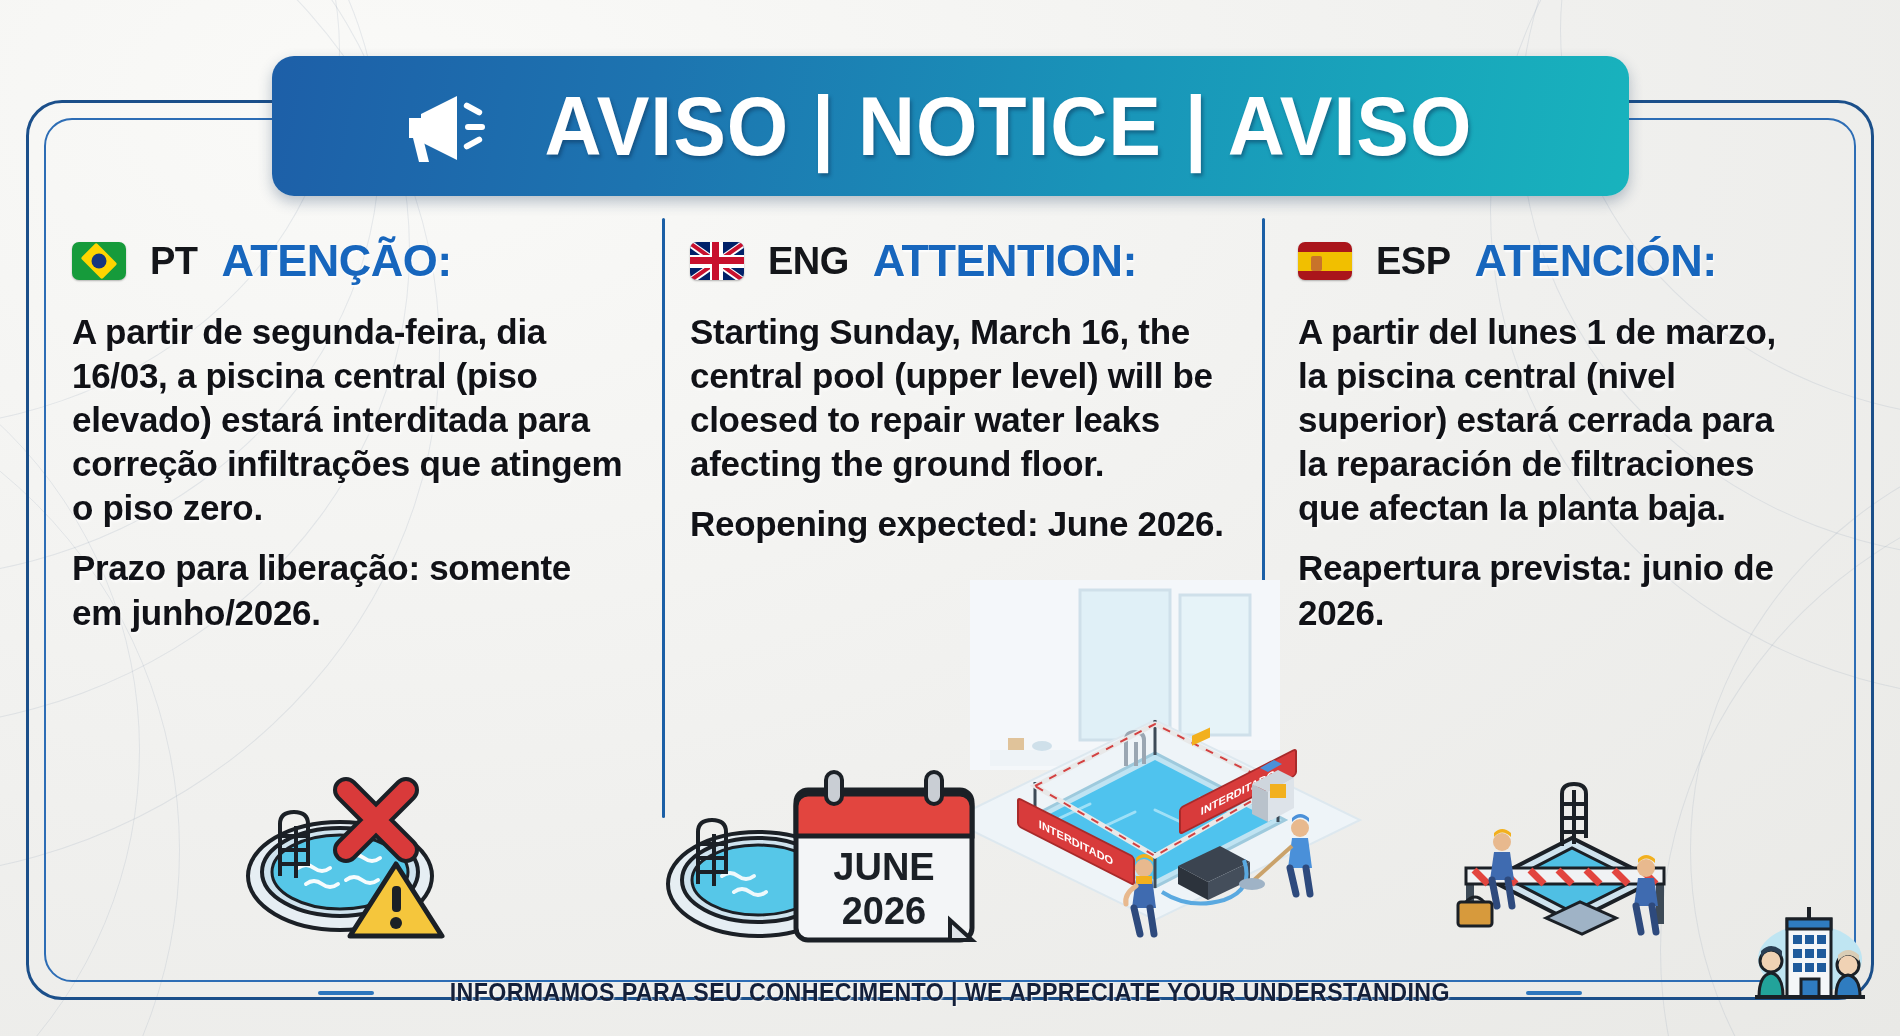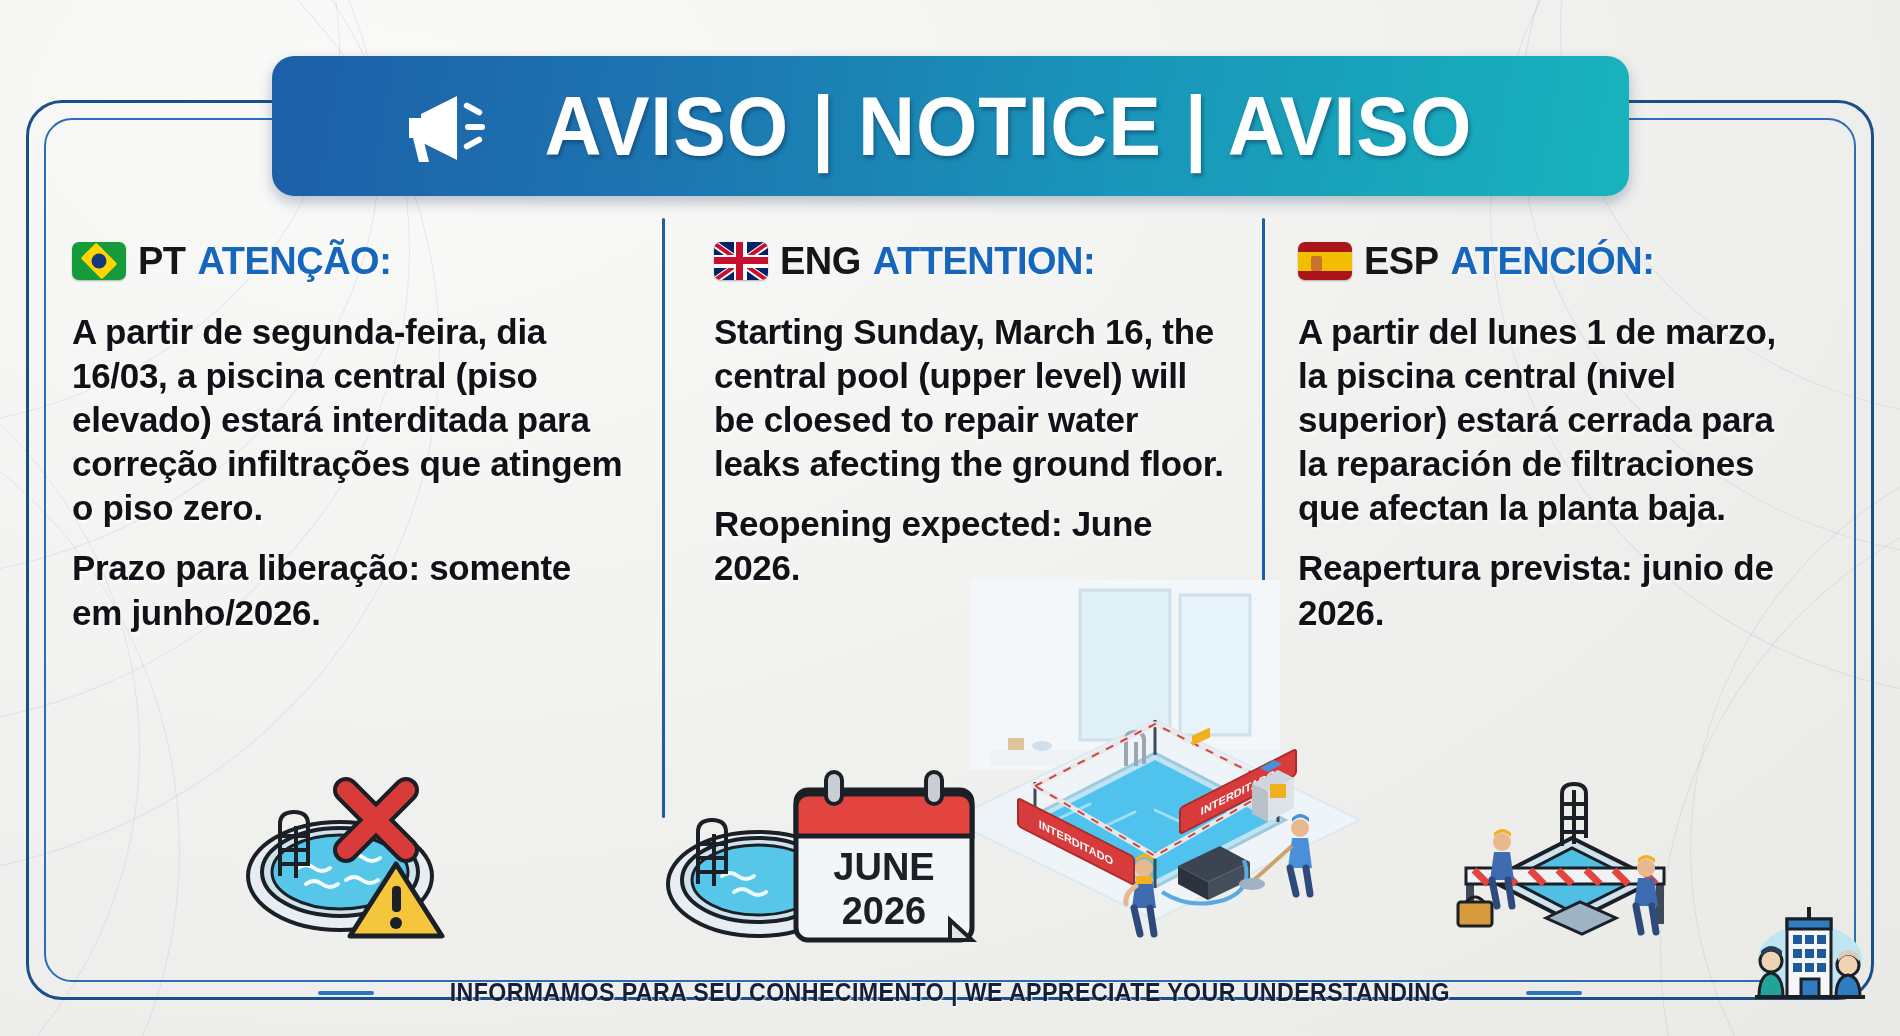--- a/index.html
+++ b/index.html
@@ -92,53 +92,53 @@
     position: absolute;
     left: 72px; top: 232px;
     width: 1760px; height: 690px;
     display: flex;
   }
   .col {
     position: relative;
     padding-right: 34px;
   }
   .col.c0 { width: 590px; }
-  .col.c1 { width: 600px; padding-left: 52px; }
+  .col.c1 { width: 600px; padding-left: 28px; }
   .col.c2 { width: 570px; padding-left: 36px; }
   .divider {
     position: absolute;
     left: 0; top: -14px;
     width: 3px; height: 600px;
     background: #1b5fa6;
     border-radius: 2px;
   }
 
   .col-head {
     display: flex;
     align-items: center;
-    gap: 12px;
+    gap: 24px;
     height: 58px;
     margin-bottom: 20px;
   }
   .flag {
     width: 54px; height: 38px;
     border-radius: 7px;
     overflow: hidden;
     flex: 0 0 auto;
     box-shadow: 0 1px 2px rgba(0,0,0,0.28);
     position: relative;
   }
   .lang-code {
     font-size: 38px;
     font-weight: bold;
     color: #14161a;
     letter-spacing: -0.5px;
   }
   .lang-word {
-    font-size: 38px;
+    font-size: 45px;
     font-weight: bold;
     color: #1766bd;
     letter-spacing: -0.5px;
     text-shadow: 1px 2px 2px rgba(255,255,255,0.9);
   }
 
   .para {
     font-size: 35px;
     font-weight: bold;
     line-height: 1.26;

